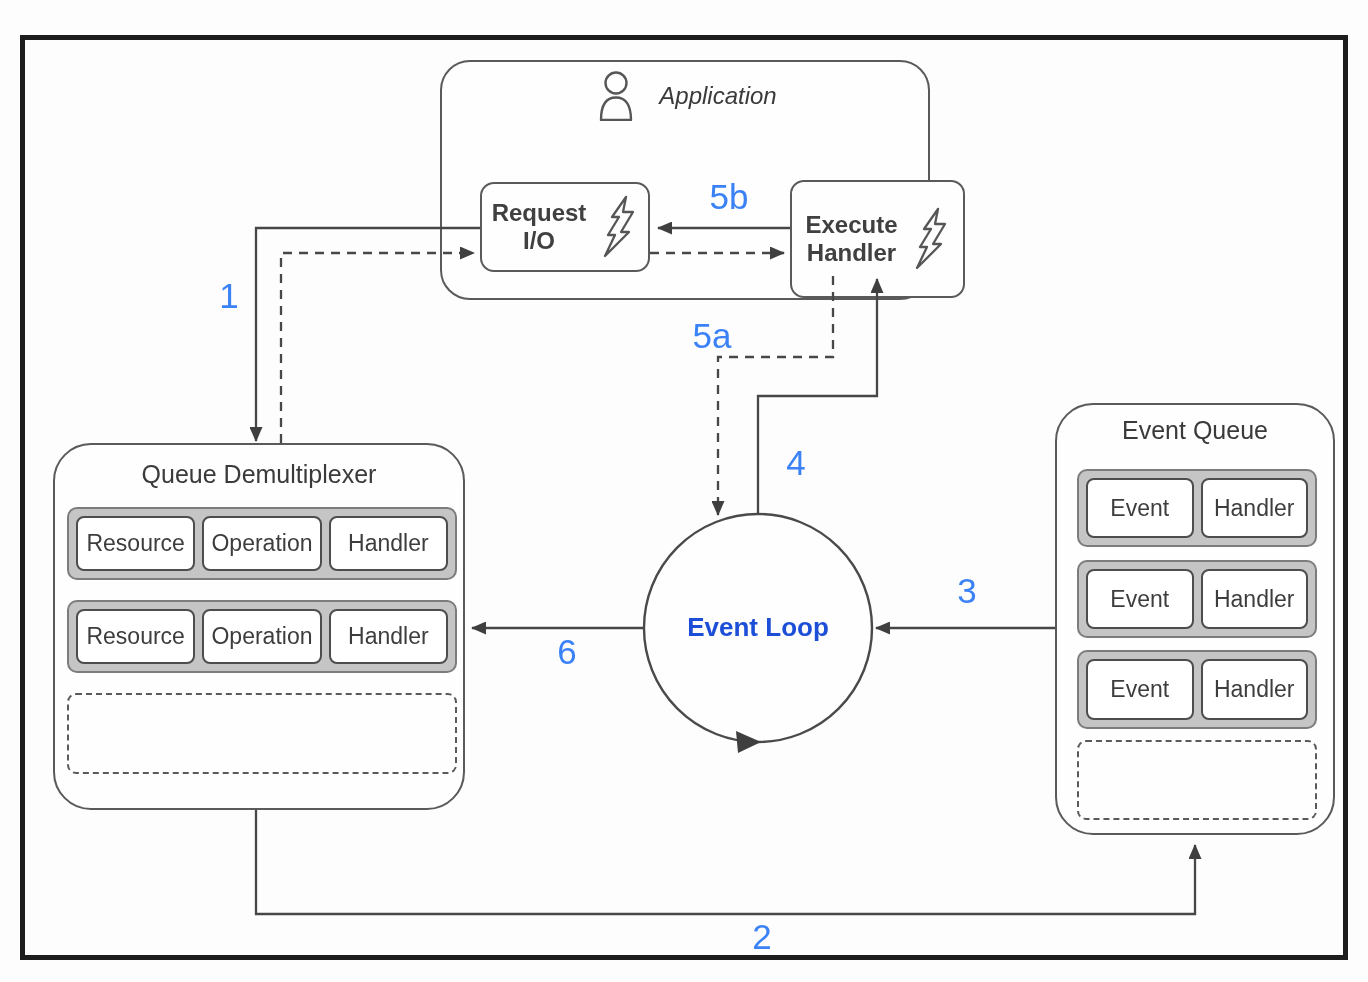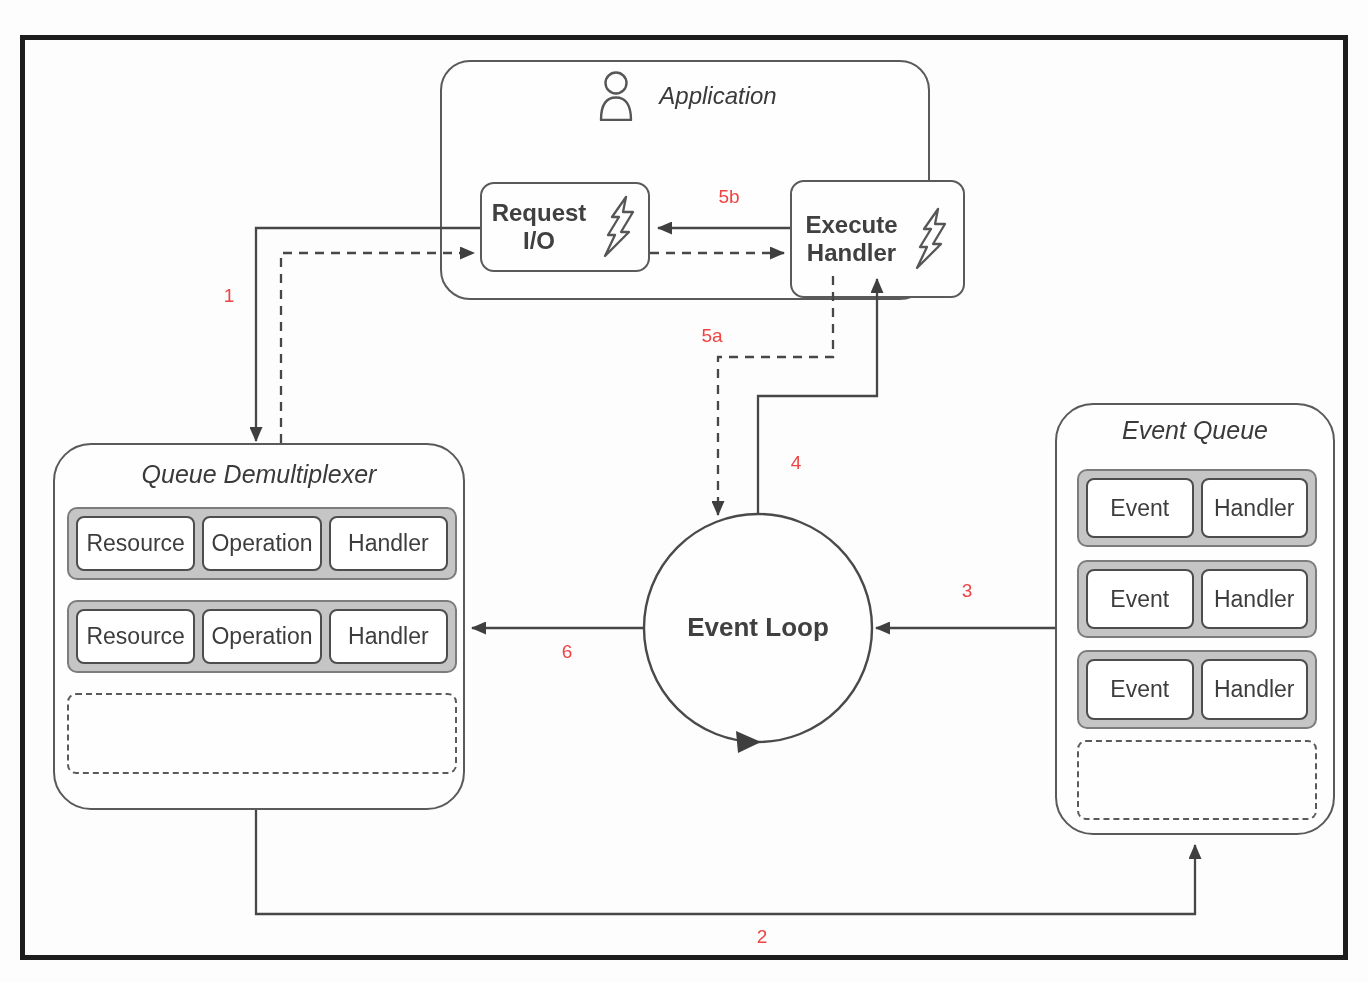--- a/index.html
+++ b/index.html
@@ -16,34 +16,34 @@
   .app-header{position:absolute;left:0;right:0;top:8px;height:52px;display:flex;align-items:center;justify-content:center;gap:20px;}
   .app-title{font-style:italic;font-size:24px;color:#3a3a3a;}
   .subbox{position:absolute;box-sizing:border-box;background:#fefefe;border:2.3px solid #5a5a5a;border-radius:14px;
           display:flex;align-items:center;justify-content:center;gap:16px;}
   .req-box{left:480px;top:182px;width:170px;height:90px;}
   .exec-box{left:790px;top:180px;width:175px;height:118px;}
   .twoline{display:flex;flex-direction:column;align-items:center;font-size:24px;line-height:1.15;color:#404040;font-weight:bold;}
   .bigbox{border-radius:38px;}
   .demux-box{left:53px;top:443px;width:412px;height:367px;}
   .queue-box{left:1055px;top:403px;width:280px;height:432px;}
-  .panel-title{position:absolute;left:0;right:0;text-align:center;font-style:italic;font-size:25px;color:#3a3a3a;}
+  .panel-title{position:absolute;left:0;right:0;text-align:center;font-size:25px;color:#3a3a3a;}
   .demux-title{top:15px;}
   .queue-title{top:11px;}
   .row{position:absolute;box-sizing:border-box;background:#c5c5c5;border:2px solid #7c7c7c;border-radius:10px;
        display:flex;gap:7px;padding:7px;}
   .cell{flex:1;box-sizing:border-box;background:#ffffff;border:2px solid #4d4d4d;border-radius:8px;
         display:flex;align-items:center;justify-content:center;font-size:23px;color:#3d3d3d;}
   .dashed-slot{position:absolute;box-sizing:border-box;border:2.6px dashed #5a5a5a;border-radius:9px;background:transparent;}
-  .num{position:absolute;transform:translate(-50%,-50%);font-size:19px;color:#ef4444;}
+  .num{position:absolute;transform:translate(-50%,-50%);font-size:35px;color:#3b82f6;}
   .wires{position:absolute;left:0;top:0;pointer-events:none;}
   .wire{fill:none;stroke:#474747;stroke-width:2.3px;}
   .dashedw{stroke-dasharray:9 7;}
   .loop-label{position:absolute;left:678px;top:612px;width:160px;text-align:center;
-              font-weight:bold;font-size:26px;color:#404040;}
+              font-weight:bold;font-size:26px;color:#1d4ed8;}
   .icon-svg{display:block;}
 </style>
 </head>
 <body>
 
 <div class="canvas">
 
   <div class="frame"></div>
 
   <div class="box app-box">

